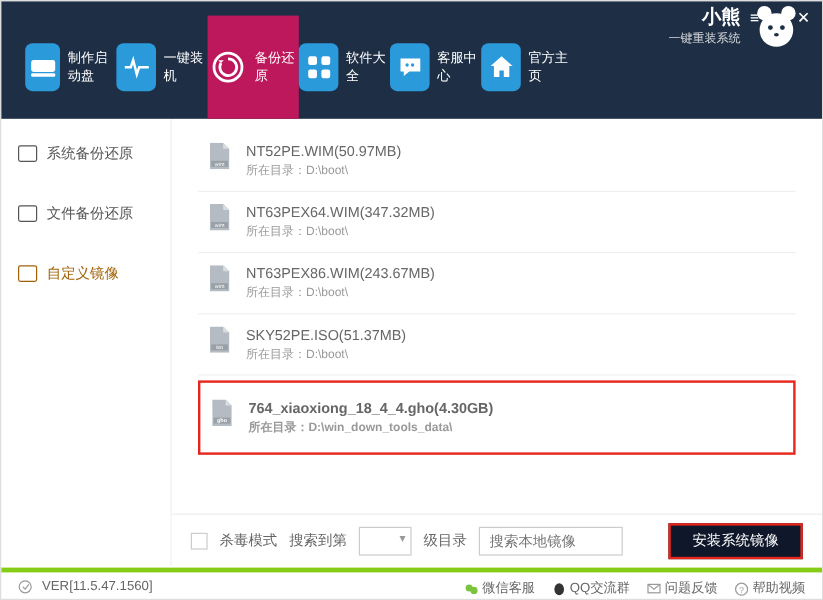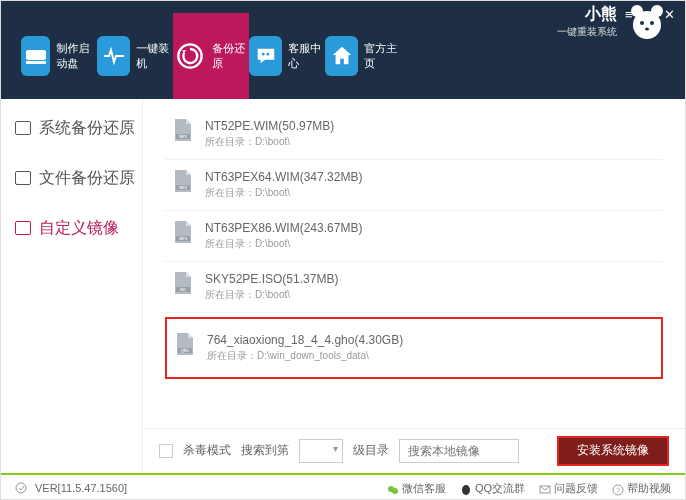--- a/index.html
+++ b/index.html
@@ -12,38 +12,38 @@
 .nav-item.active .nav-icon { background: transparent; }
 .nav-label { color: #fff; font-size: 11px; }
 .brand { margin-left: auto; display: flex; align-items: center; gap: 10px; padding-right: 6px; }
 .brand-text { color: #fff; text-align: right; }
 .brand-title { font-size: 16px; font-weight: bold; }
 .brand-sub { font-size: 10px; opacity: 0.8; }
 .win-controls { position: absolute; top: 6px; right: 10px; display: flex; gap: 12px; color: #fff; font-size: 13px; }
 .win-controls span { cursor: pointer; }
 .body { display: flex; height: 374px; }
 .sidebar { width: 142px; border-right: 1px solid #eee; padding-top: 4px; }
-.side-item { height: 50px; display: flex; align-items: center; gap: 8px; padding-left: 14px; font-size: 16px; color: #555; cursor: pointer; }
-.side-item.active { color: #be185d; }
+.side-item { height: 50px; display: flex; align-items: center; gap: 8px; padding-left: 14px; font-size: 12px; color: #555; cursor: pointer; }
+.side-item.active { color: #a16207; }
 .side-icon { width: 16px; height: 14px; border: 1.5px solid currentColor; border-radius: 2px; display: inline-block; position: relative; }
 .main { flex: 1; padding: 10px 22px 0 22px; overflow-y: auto; }
 .file-item { display: flex; align-items: flex-start; gap: 12px; padding: 10px 8px; border-bottom: 1px solid #f0f0f0; }
-.file-item.highlighted { border: 2px solid #e6261c; border-bottom: 2px solid #e6261c; margin: 4px 0; padding: 14px 8px; }
+.file-item.highlighted { border: 2px solid #e6261c; border-bottom: 2px solid #e6261c; margin: 4px 0; padding: 14px 8px; font-weight: bold; }
 .file-icon { width: 20px; height: 22px; flex-shrink: 0; }
 .file-info { display: flex; flex-direction: column; gap: 2px; }
 .file-name { font-size: 12px; color: #666; }
 .file-path { font-size: 10px; color: #999; }
-.footer { height: 28px; border-top: 2px solid #84cc16; display: flex; align-items: center; padding: 0 14px; gap: 8px; font-size: 11px; color: #666; }
+.footer { height: 28px; border-top: 4px solid #84cc16; display: flex; align-items: center; padding: 0 14px; gap: 8px; font-size: 11px; color: #666; }
 .action-bar { position: absolute; bottom: 28px; left: 143px; right: 1px; height: 44px; border-top: 1px solid #eee; display: flex; align-items: center; padding: 0 16px; gap: 10px; background: #fff; }
 .checkbox { width: 14px; height: 14px; border: 1px solid #ccc; display: inline-block; }
 .ab-label { font-size: 12px; color: #666; }
 .select { height: 24px; border: 1px solid #ccc; padding: 0 18px 0 6px; font-size: 12px; color: #666; position: relative; background: #fff; }
 .select::after { content: "▾"; position: absolute; right: 4px; top: 3px; color: #999; font-size: 10px; }
 .search-input { height: 24px; border: 1px solid #ccc; padding: 0 8px; font-size: 12px; width: 120px; }
-.install-btn { margin-left: auto; height: 30px; padding: 0 18px; background: #7f1d1d; color: #fff; border: 2px solid #e6261c; font-size: 12px; display: flex; align-items: center; cursor: pointer; }
+.install-btn { margin-left: auto; height: 30px; padding: 0 18px; background: #0f172a; color: #fff; border: 2px solid #e6261c; font-size: 12px; display: flex; align-items: center; cursor: pointer; }
 .foot-links { margin-left: auto; display: flex; gap: 14px; align-items: center; }
 .foot-link { display: flex; align-items: flex-end; gap: 3px; cursor: pointer; }
 .mini-icon { width: 12px; height: 12px; display: inline-block; }
 svg { display: block; }
 </style>
 </head>
 <body>
 
 <div class="header">
   <div class="nav">
@@ -66,20 +66,31 @@
     </div>
     <div class="nav-item active">
       <div class="nav-icon">
           <svg width="28" height="28" viewBox="0 0 24 24">
             <circle cx="12" cy="12" r="10" fill="none" stroke="#fff" stroke-width="2"></circle>
             <path d="M12 6 a6 6 0 1 1 -5 3" fill="none" stroke="#fff" stroke-width="2"></path>
             <path d="M5 7 l2 2 l2 -2" fill="#fff"></path>
           </svg>
         </div>
       <span class="nav-label">备份还原</span>
+    </div>
+    <div class="nav-item">
+      <div class="nav-icon">
+          <svg width="22" height="22" viewBox="0 0 24 24">
+            <rect x="2" y="2" width="8" height="8" rx="2" fill="#fff"></rect>
+            <rect x="14" y="2" width="8" height="8" rx="2" fill="#fff"></rect>
+            <rect x="2" y="14" width="8" height="8" rx="2" fill="#fff"></rect>
+            <rect x="14" y="14" width="8" height="8" rx="2" fill="#fff"></rect>
+          </svg>
+        </div>
+      <span class="nav-label">软件大全</span>
     </div>
     <div class="nav-item">
       <div class="nav-icon">
           <svg width="22" height="22" viewBox="0 0 24 24">
             <path d="M3 4 h18 v12 h-10 l-5 4 v-4 h-3 z" fill="#fff"></path>
             <circle cx="9" cy="10" r="1.5" fill="#2a9adb"></circle>
             <circle cx="14" cy="10" r="1.5" fill="#2a9adb"></circle>
           </svg>
         </div>
       <span class="nav-label">客服中心</span>

